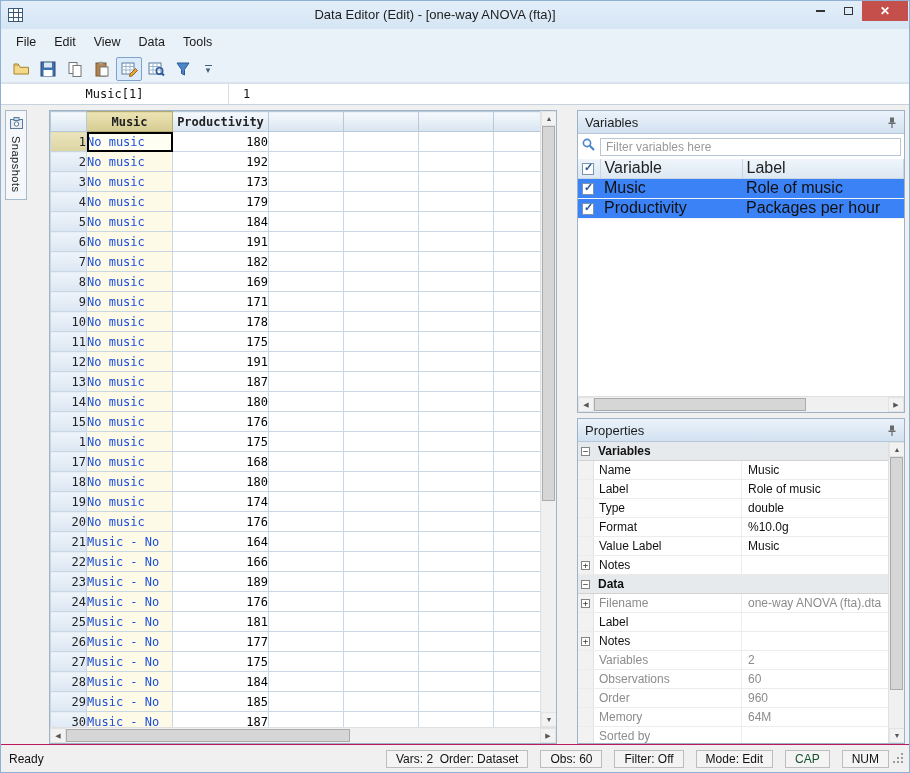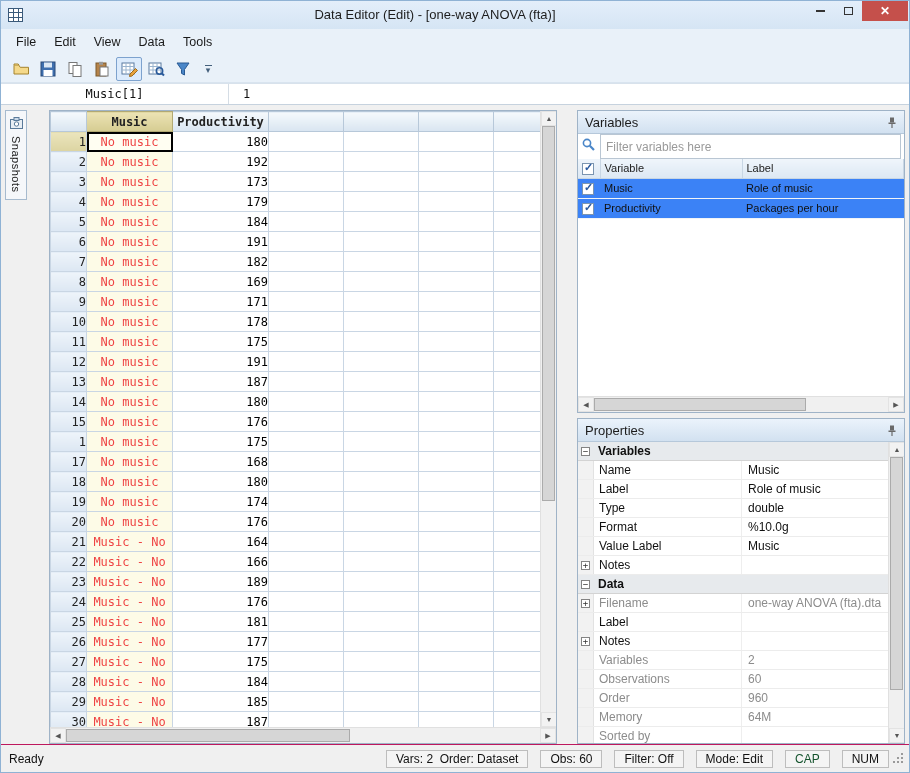--- a/index.html
+++ b/index.html
@@ -42,21 +42,21 @@
   
   .grid-area{width:508px;flex:0 0 auto;display:flex;flex-direction:column;background:#fff;border:1px solid #9fb3c7}
   .grid-scroll{flex:1;display:flex;overflow:hidden}
   .grid-clip{flex:1;overflow:hidden}
   table.grid{border-collapse:collapse;table-layout:fixed;font-family:"DejaVu Sans Mono",monospace;font-size:12px;width:518px}
   table.grid th,table.grid td{height:20px;border:1px solid #c9d6e4;overflow:hidden;white-space:nowrap;padding:0}
   table.grid th{background:linear-gradient(#f5f9fc,#d9e5f1);font-weight:bold;color:#222;border-color:#b7c8d9;text-align:center}
   table.grid th.music-h{background:linear-gradient(#ece3b4,#d5cc92);border-color:#b2a973;color:#222}
   td.rownum{background:linear-gradient(#eef4fa,#dce7f3);text-align:right;padding-right:5px;color:#222;border-color:#b7c8d9}
   tr.r1 td.rownum{background:linear-gradient(#ebe5bd,#dcd4a2)}
-  td.music{background:#fdfbe7;color:#ef4444;text-align:center;padding-right:7px}
+  td.music{background:#fdfbe7;color:#1d4ed8;text-align:left;padding-right:7px}
   td.music.sel{outline:2px solid #000;outline-offset:-2px;background:#fffef2}
   td.prod{text-align:right;padding-right:7px;color:#000}
   td.emptyc{background:#fff}
 
   
   .vsb{width:16px;flex:0 0 auto;background:#f0f0f0;border-left:1px solid #e0e0e0;display:flex;flex-direction:column}
   .hsb{height:16px;flex:0 0 auto;background:#f0f0f0;border-top:1px solid #e0e0e0;display:flex}
   .sb-btn{width:16px;height:15px;flex:0 0 auto;display:flex;align-items:center;justify-content:center;font-size:7px;color:#555;background:#f2f2f2;border:1px solid #e3e3e3}
   .vtrack{flex:1;position:relative}
   .vthumb{position:absolute;left:1px;right:1px;background:#d6d6d6;border:1px solid #ababab}
@@ -65,24 +65,24 @@
 
   
   .right{flex:1;display:flex;flex-direction:column;gap:5px;overflow:hidden}
   .panel{background:#3b82f6;border:1px solid #9fb3c7;display:flex;flex-direction:column;overflow:hidden}
   .vars-panel{height:303px;flex:0 0 auto}
   .props-panel{flex:1}
   .panel-header{height:23px;flex:0 0 auto;background:linear-gradient(#ebf3fb,#d2e1f0);border-bottom:1px solid #b6c8da;display:flex;align-items:center;padding:0 7px;font-size:13px;color:#1c1c1c}
   .pin{margin-left:auto;display:flex}
 
   .filter-row{height:25px;flex:0 0 auto;display:flex;align-items:center;padding:0 3px;gap:4px;background:#fff}
-  .filter-input{flex:1;height:25px;border:1px solid #b9c6d3;font-size:12px;padding:0 5px;color:#333;font-family:"Liberation Sans",sans-serif}
+  .filter-input{flex:1;height:18px;border:1px solid #b9c6d3;font-size:12px;padding:0 5px;color:#333;font-family:"Liberation Sans",sans-serif}
   .filter-input::placeholder{color:#9a9a9a}
 
-  table.vtable{width:100%;border-collapse:collapse;font-size:11px;table-layout:fixed}
+  table.vtable{width:100%;border-collapse:collapse;font-size:16px;table-layout:fixed}
   table.vtable th{height:19px;background:linear-gradient(#eff5fb,#dde8f3);border-right:1px solid #c8d6e4;border-bottom:1px solid #c8d6e4;font-weight:normal;text-align:left;padding-left:4px;color:#222}
   table.vtable td{height:20px;border-bottom:1px solid #f0f4f8;padding-left:4px;color:#111;overflow:hidden;white-space:nowrap}
   .checkbox{display:inline-block;width:12px;height:12px;border:1px solid #7a94b0;background:#fff;position:relative;vertical-align:middle}
   .checkbox.checked::after{content:"✓";position:absolute;left:1px;top:-3px;font-size:11px;color:#2a5aa0;font-weight:bold}
   .vars-fill{flex:1;background:#fff}
 
   
   .props-scroll{flex:1;display:flex;overflow:hidden}
   .props-rows{flex:1;overflow:hidden;background:#fff}
   .prow{height:19px;display:flex;align-items:stretch;border-bottom:1px solid #ececec;font-size:12px}

